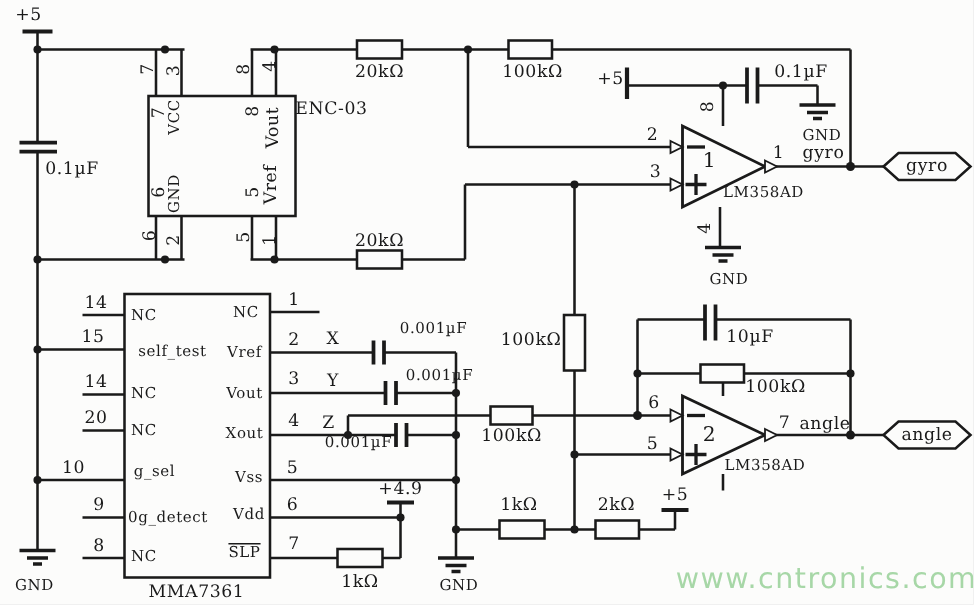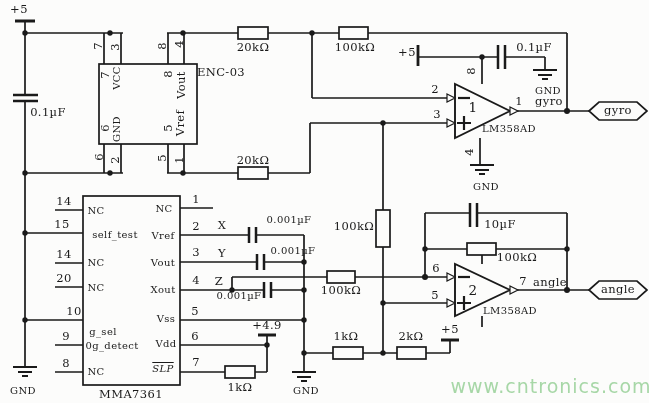--- a/index.html
+++ b/index.html
@@ -8,21 +8,21 @@
     font-family:"DejaVu Serif", serif;color:#1a1a1a;overflow:hidden;
   }
   .stage svg{position:absolute;left:0;top:0;}
   .L{
     position:absolute;transform:translate(-50%,-50%);
     font-size:11.5px;line-height:1;white-space:nowrap;letter-spacing:.4px;
   }
   .V{transform:translate(-50%,-50%) rotate(-90deg);}
   .s10{font-size:10px;}
   .s13{font-size:13.5px;}
-  .ovl{text-decoration:overline;font-style:italic;}
+  .ovl{text-decoration:overline;}
   .wm{
     position:absolute;transform:translate(-50%,-50%);
     font-family:"DejaVu Sans", sans-serif;font-size:19px;letter-spacing:1px;
     color:#a7d7a7;
   }
 </style>
 </head>
 <body>
 
 <div class="stage">
@@ -190,29 +190,29 @@
   <span class="L V" style="left:470px;top:152px">4</span>
   <span class="L s10" style="left:486px;top:187px">GND</span>
   <span class="L" style="left:519px;top:102px">1</span>
   <span class="L" style="left:549px;top:102px">gyro</span>
   <span class="L" style="left:618px;top:111px">gyro</span>
 
   <span class="L" style="left:64px;top:202px">14</span>
   <span class="L" style="left:62px;top:225px">15</span>
   <span class="L" style="left:64px;top:255px">14</span>
   <span class="L" style="left:64px;top:279px">20</span>
-  <span class="L" style="left:74px;top:312px">10</span>
+  <span class="L" style="left:49px;top:312px">10</span>
   <span class="L" style="left:66px;top:337px">9</span>
   <span class="L" style="left:66px;top:364px">8</span>
 
   <span class="L s10" style="left:96px;top:211px">NC</span>
   <span class="L s10" style="left:115px;top:235px">self_test</span>
   <span class="L s10" style="left:96px;top:263px">NC</span>
   <span class="L s10" style="left:96px;top:288px">NC</span>
-  <span class="L s10" style="left:103px;top:332px">g_sel</span>
+  <span class="L s10" style="left:103px;top:315px">g_sel</span>
   <span class="L s10" style="left:112px;top:346px">0g_detect</span>
   <span class="L s10" style="left:96px;top:372px">NC</span>
 
   <span class="L" style="left:196px;top:200px">1</span>
   <span class="L" style="left:196px;top:227px">2</span>
   <span class="L" style="left:196px;top:253px">3</span>
   <span class="L" style="left:196px;top:281px">4</span>
   <span class="L" style="left:195px;top:312px">5</span>
   <span class="L" style="left:195px;top:337px">6</span>
   <span class="L" style="left:196px;top:363px">7</span>

